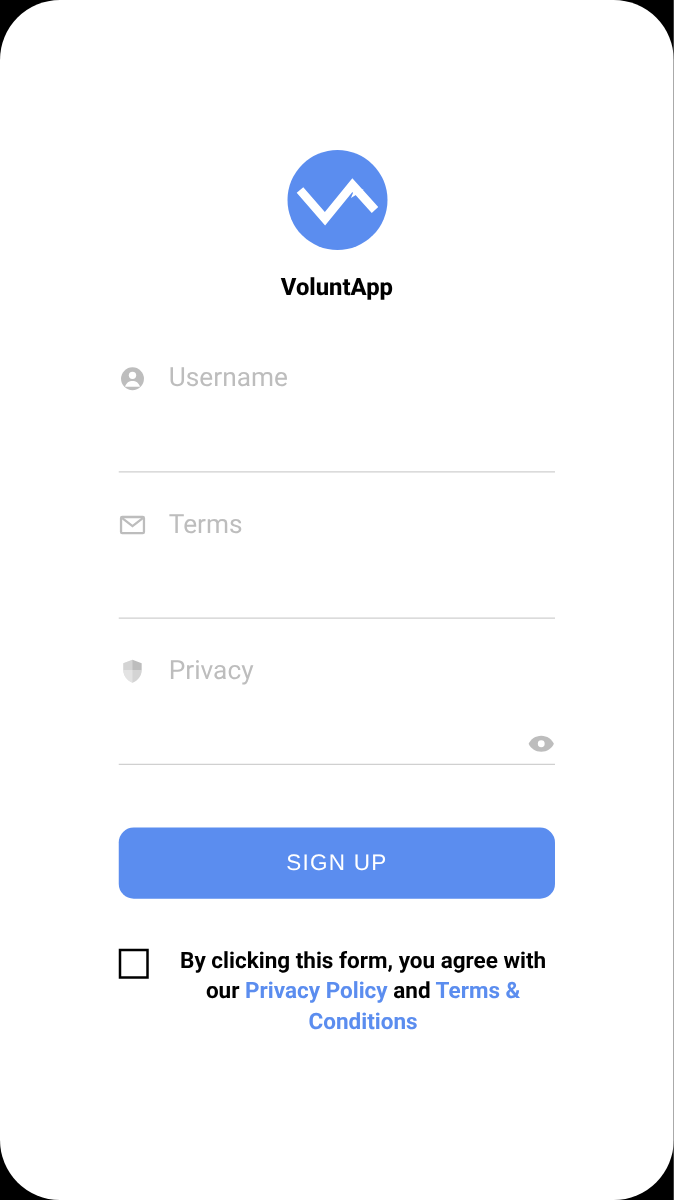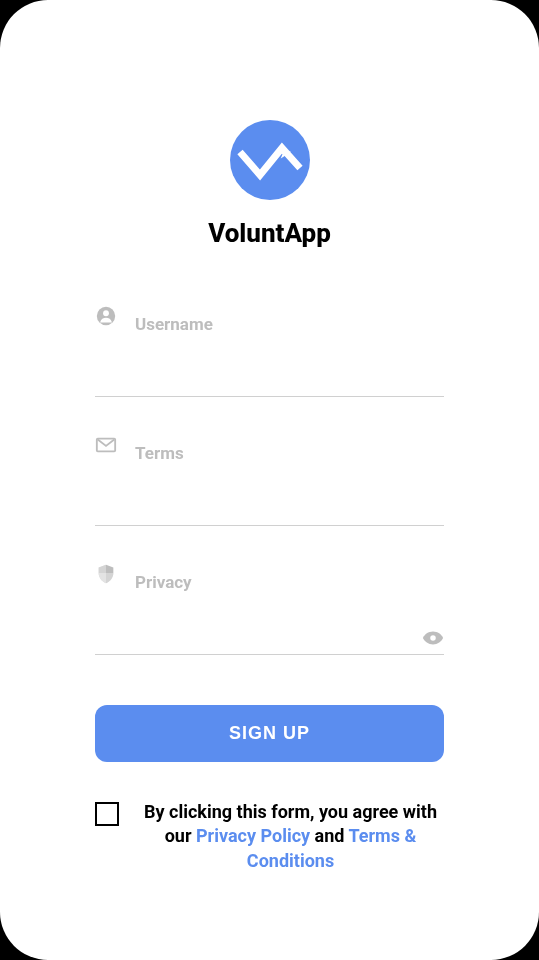--- a/index.html
+++ b/index.html
@@ -48,21 +48,21 @@
       border-radius: 50%;
       display: flex;
       align-items: center;
       justify-content: center;
       margin-bottom: 18px;
       position: relative;
       overflow: hidden;
     }
     
     .app-name {
-      font-size: 26px;
+      font-size: 19px;
       font-weight: 800;
       color: #000;
     }
     
     .form-group {
       margin-bottom: 30px;
       position: relative;
     }
     
     .input-label-row {
@@ -73,24 +73,23 @@
     }
     
     .input-icon {
       width: 22px;
       height: 22px;
       color: #bdbdbd;
       flex-shrink: 0;
     }
     
     .input-label {
-      font-size: 17px;
+      font-size: 21px;
       color: #bdbdbd;
-      font-weight: 700;
-      margin-top: 16px;
+      font-weight: 400;
     }
     
     .input-field {
       width: 100%;
       border: none;
       border-bottom: 1px solid #d0d0d0;
       padding: 8px 0;
       font-size: 16px;
       outline: none;
       background: transparent;
@@ -112,21 +111,21 @@
     }
     
     .signup-button {
       width: 100%;
       background: #5b8def;
       color: #fff;
       border: none;
       border-radius: 12px;
       padding: 18px 0;
       font-size: 18px;
-      font-weight: 700;
+      font-weight: 400;
       letter-spacing: 1px;
       cursor: pointer;
       margin-top: 20px;
       margin-bottom: 38px;
     }
     
     .consent-row {
       display: flex;
       align-items: flex-start;
       gap: 18px;

